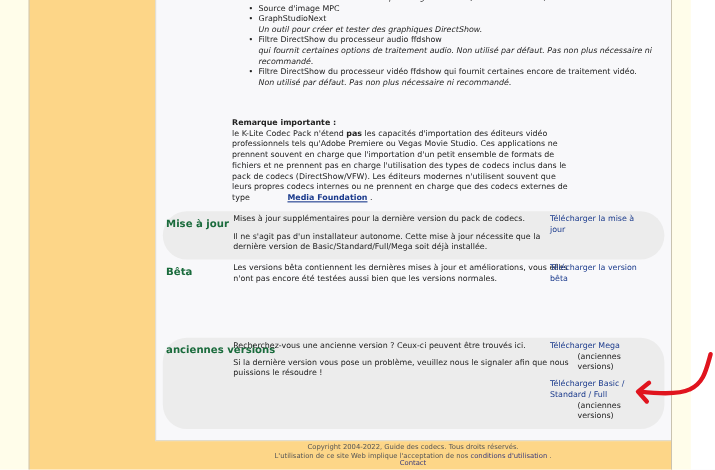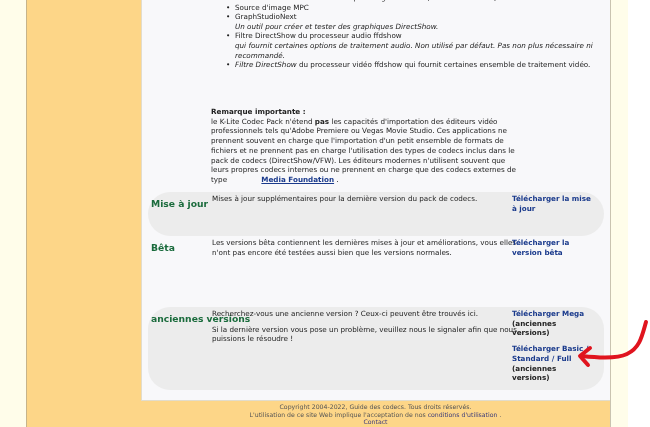--- a/index.html
+++ b/index.html
@@ -27,23 +27,23 @@
 
   .remark { position: absolute; left: 69px; top: 107px; width: 310px; line-height: 9.7px; }
   .remark .title { font-weight: bold; display: block; }
   .remark a { color: #1a3a8c; font-weight: bold; text-decoration: underline; margin-left: 32px; }
 
   .row { position: absolute; left: 6px; width: 456px; border-radius: 22px; }
   .row.gray { background: #ececec; }
   .row .head { position: absolute; left: 3px; font-weight: bold; color: #1a6b3c; font-size: 9.2px; line-height: 10.5px; }
   .row .body { position: absolute; left: 64px; width: 305px; line-height: 9.7px; }
   .row .body p { margin: 0 0 6px 0; }
-  .row .dl { position: absolute; left: 364px; width: 84px; line-height: 9.7px; font-weight: bold; }
+  .row .dl { position: absolute; left: 352px; width: 84px; line-height: 9.7px; font-weight: normal; }
   .row .dl a { color: #1a3a8c; text-decoration: none; display: block; }
-  .row .dl .note { color: #222; display: block; }
+  .row .dl .note { color: #222; display: block; margin-left: 25px; }
   .row .dl .item { display: block; margin-bottom: 6px; }
 
   .footer {
     position: absolute; left: 141px; top: 403px; width: 469px; text-align: center;
     font-size: 6.2px; line-height: 7.6px; color: #555;
   }
   .footer a { color: #3a3a7a; text-decoration: none; }
 
   .arrow { position: absolute; left: 572px; top: 318px; width: 80px; height: 55px; }
 </style>
@@ -70,33 +70,35 @@
       <span>GraphStudioNext</span>
       <span class="desc">Un outil pour créer et tester des graphiques DirectShow.</span>
     </li>
     <li>
       <span class="bullet">•</span>
       <span>Filtre DirectShow du processeur audio ffdshow</span>
       <span class="desc">qui fournit certaines options de traitement audio. Non utilisé par défaut. Pas non plus nécessaire ni recommandé.</span>
     </li>
     <li>
       <span class="bullet">•</span>
-      <span style="font-style:italic">Filtre DirectShow</span><span> du processeur vidéo ffdshow qui fournit certaines ensemble de traitement vidéo.</span>
+      <span style="">Filtre DirectShow</span><span> du processeur vidéo ffdshow qui fournit certaines encore de traitement vidéo.</span>
+      <span class="desc">Non utilisé par défaut. Pas non plus nécessaire ni recommandé.</span>
     </li>
   </ul>
 
   <div class="remark">
     <span class="title">Remarque importante :</span>
     <span>le K-Lite Codec Pack n'étend </span><b>pas</b><span> les capacités d'importation des éditeurs vidéo professionnels tels qu'Adobe Premiere ou Vegas Movie Studio. Ces applications ne prennent souvent en charge que l'importation d'un petit ensemble de formats de fichiers et ne prennent pas en charge l'utilisation des types de codecs inclus dans le pack de codecs (DirectShow/VFW). Les éditeurs modernes n'utilisent souvent que leurs propres codecs internes ou ne prennent en charge que des codecs externes de type </span><a href="#">Media Foundation</a><span> .</span>
   </div>
 
   <div class="row gray" style="top:192px;height:44px;">
     <div class="head" style="top:7px;">Mise à jour</div>
     <div class="body" style="top:2px;">
       <p>Mises à jour supplémentaires pour la dernière version du pack de codecs.</p>
+      <p>Il ne s'agit pas d'un installateur autonome. Cette mise à jour nécessite que la dernière version de Basic/Standard/Full/Mega soit déjà installée.</p>
     </div>
     <div class="dl" style="top:2px;">
       <a href="#" class="item">Télécharger la mise à jour</a>
     </div>
   </div>
 
   <div class="row" style="top:236px;height:52px;">
     <div class="head" style="top:7px;">Bêta</div>
     <div class="body" style="top:2px;">
       <p>Les versions bêta contiennent les dernières mises à jour et améliorations, vous elles n'ont pas encore été testées aussi bien que les versions normales.</p>

